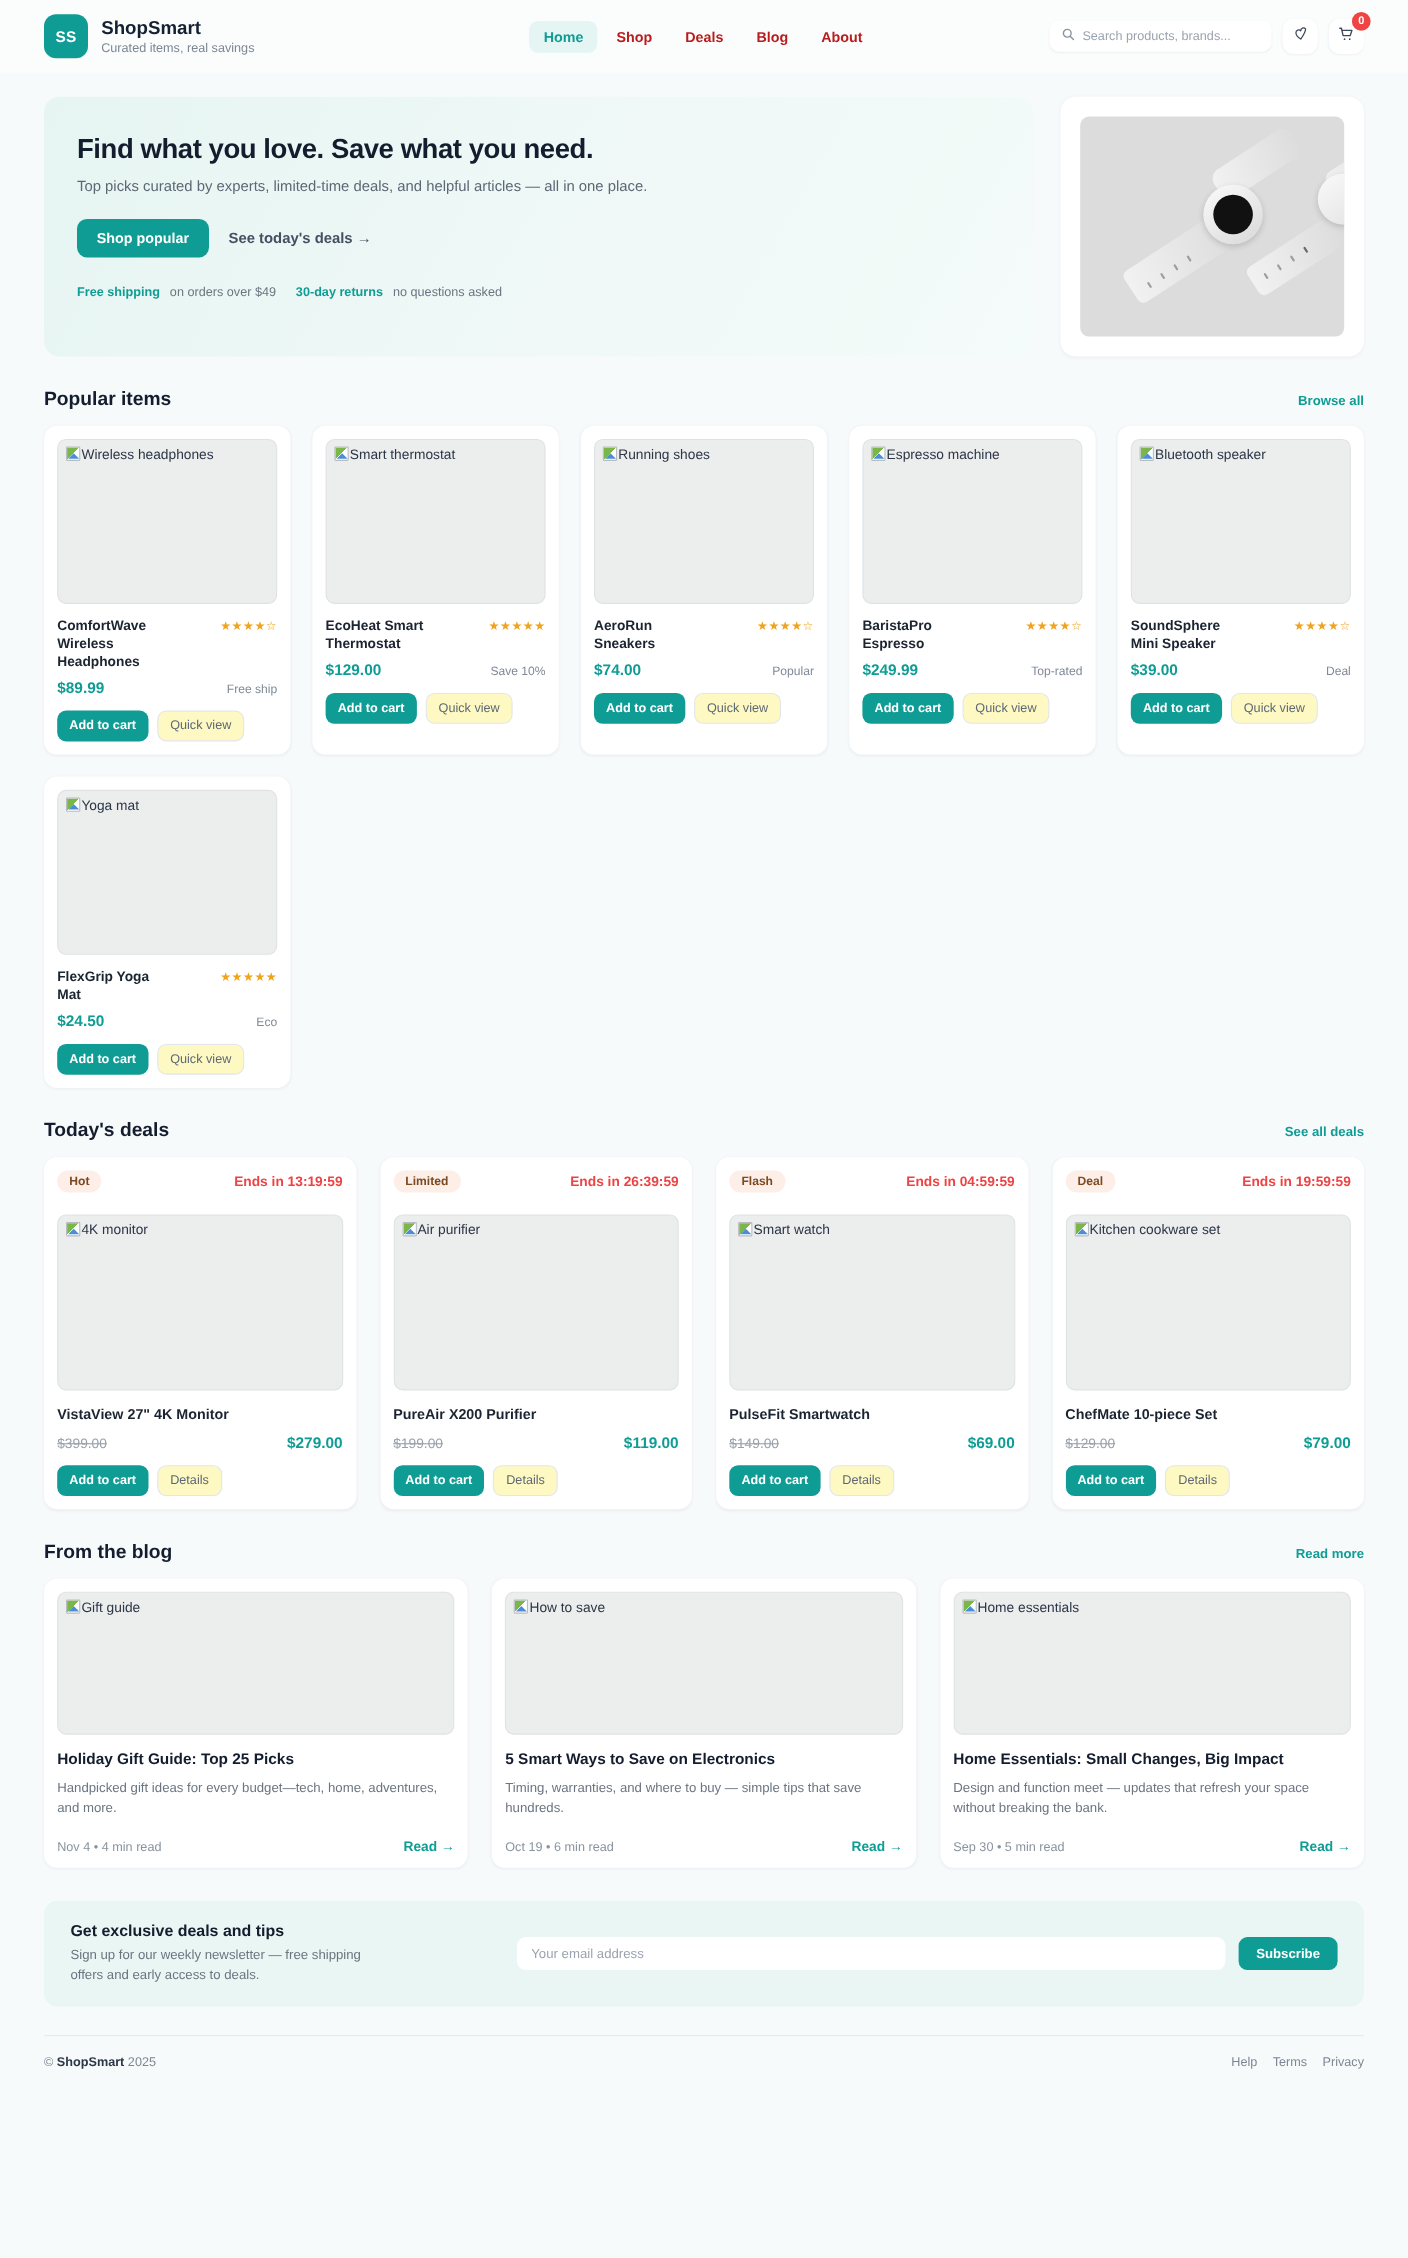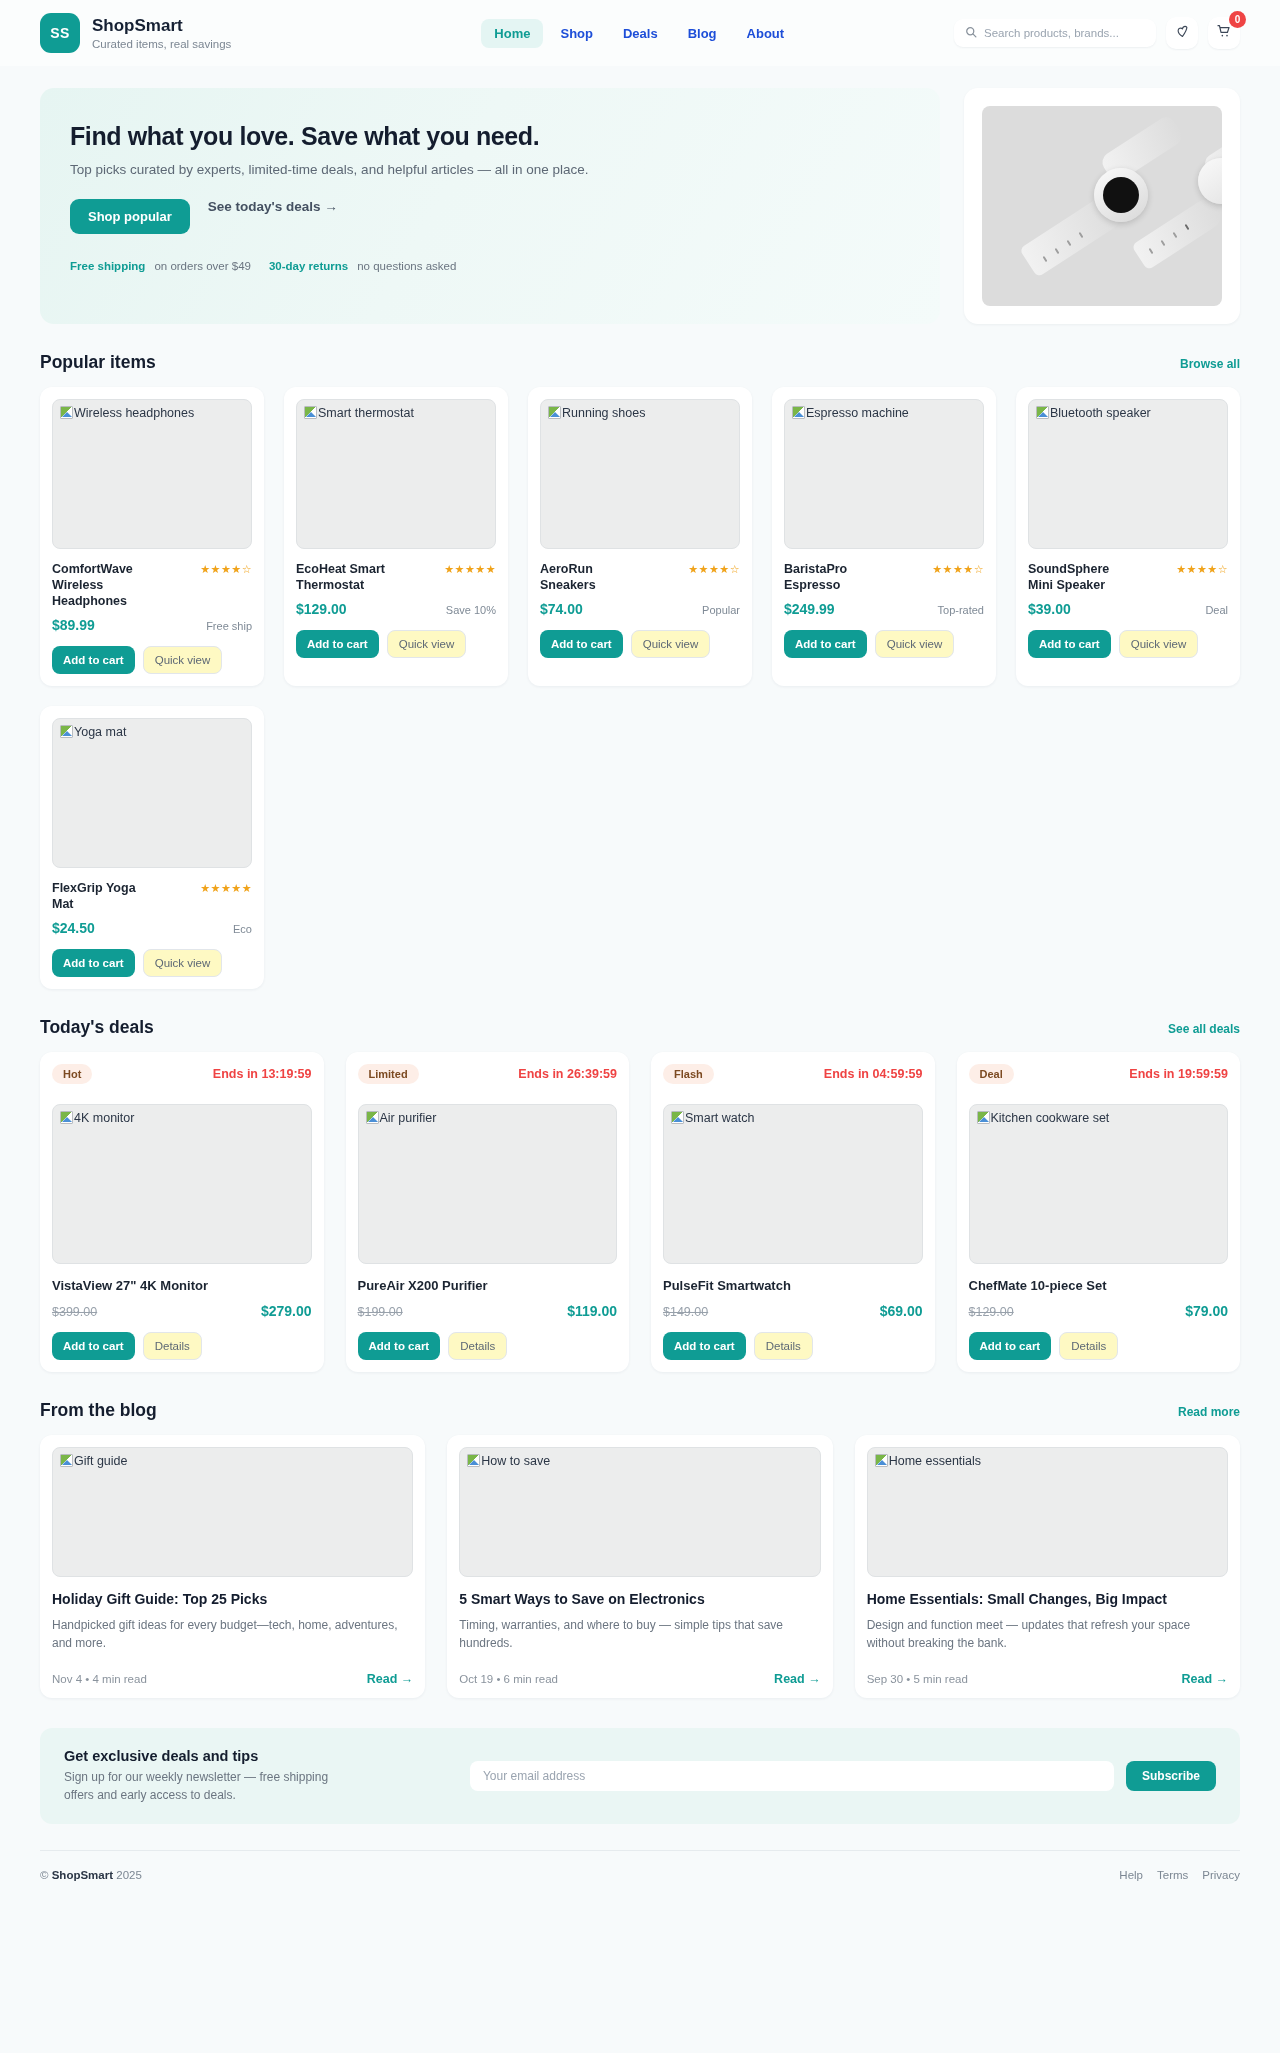--- a/index.html
+++ b/index.html
@@ -25,21 +25,21 @@
     width: 40px; height: 40px; border-radius: 11px;
     background: #0f9c94; color: #fff;
     display: flex; align-items: center; justify-content: center;
     font-size: 14px; font-weight: bold; letter-spacing: .3px;
   }
   .brand-text .brand-name { font-size: 17px; font-weight: bold; color: #152033; line-height: 1.15; }
   .brand-text .brand-tag { font-size: 11.5px; color: #7c8793; margin-top: 2px; }
 
   .nav { display: flex; align-items: center; gap: 4px; margin-left: 250px; }
   .nav a {
-    font-size: 13px; font-weight: bold; color: #1d4ed8;
+    font-size: 13px; font-weight: bold; color: #b91c1c;
     text-decoration: none; padding: 7px 13px; border-radius: 8px;
   }
   .nav a.active { color: #0f9c94; background: #e4f5f3; }
 
   .header-right { display: flex; align-items: center; gap: 10px; margin-left: auto; }
   .search {
     width: 202px; height: 28px; background: #fff; border-radius: 9px;
     display: flex; align-items: center; gap: 7px; padding: 0 11px;
     box-shadow: 0 1px 2px rgba(20,35,60,.06);
   }
@@ -62,21 +62,21 @@
   }
 
   
   .hero { display: flex; gap: 0; padding: 22px 40px 0; align-items: stretch; }
   .hero-card {
     flex: 1; background: linear-gradient(120deg,#e6f5f2 0%, #eef8f6 45%, #f4fbfa 100%);
     border-radius: 14px; padding: 34px 30px 26px; min-height: 218px;
   }
   .hero h1 { font-size: 25px; font-weight: bold; color: #141d2e; letter-spacing: -.4px; }
   .hero p.sub { font-size: 13.5px; color: #5d6875; margin-top: 11px; }
-  .hero-ctas { display: flex; align-items: flex-start; gap: 18px; margin-top: 22px; }
+  .hero-ctas { display: flex; align-items: center; gap: 18px; margin-top: 22px; }
   .btn-primary {
     background: #0f9c94; color: #fff; border: 0; border-radius: 9px;
     padding: 10px 18px; font-size: 13px; font-weight: bold;
     font-family: inherit; cursor: pointer;
   }
   .link-dark { font-size: 13.5px; font-weight: bold; color: #445061; text-decoration: none; }
   .hero-meta { margin-top: 26px; font-size: 11.5px; color: #6b7581; }
   .hero-meta b { color: #0f9c94; }
   .hero-meta .gap { display: inline-block; width: 9px; }
 

